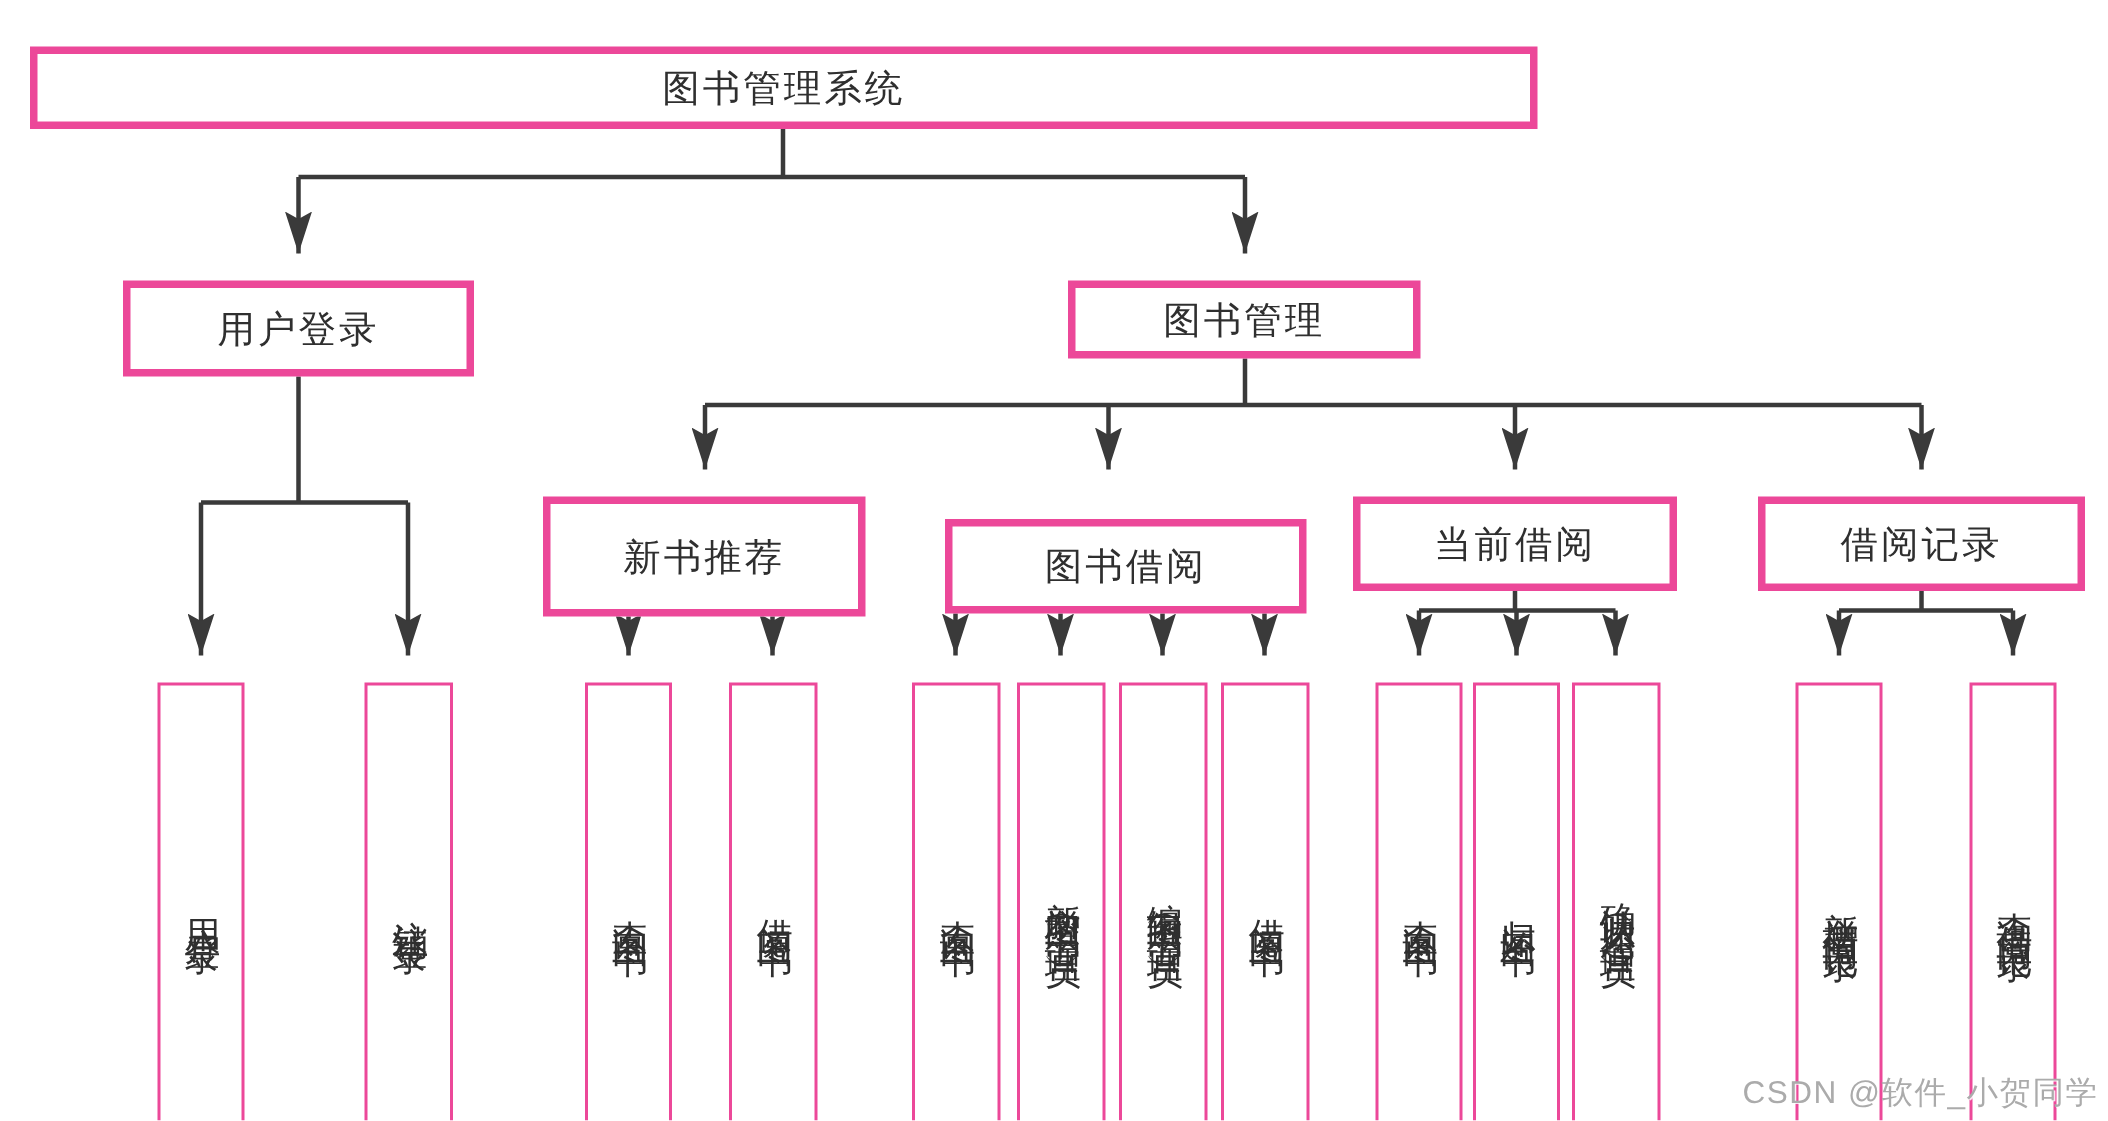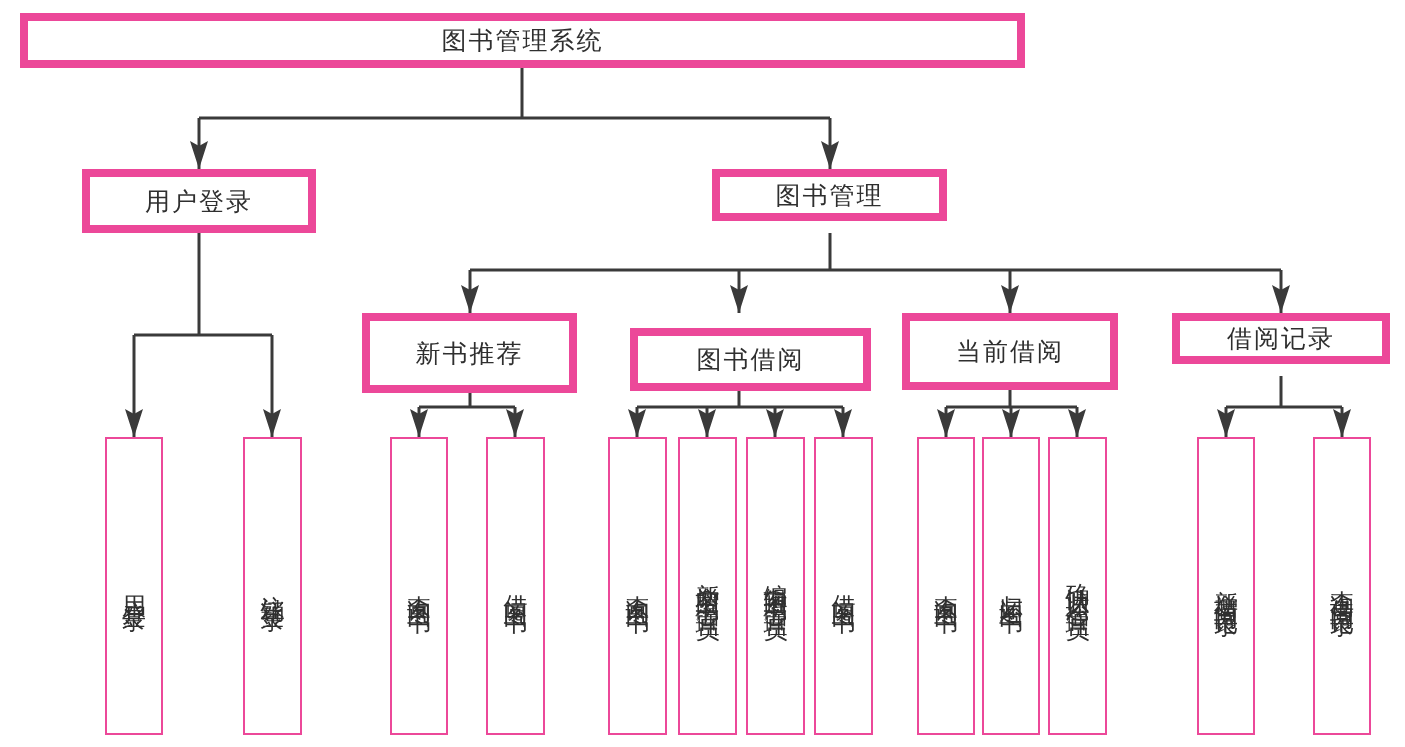--- a/index.html
+++ b/index.html
@@ -14,28 +14,29 @@
   .wires {
     position: absolute;
     left: 0; top: 0;
     z-index: 1;
   }
   .box {
     position: absolute;
     z-index: 2;
     box-sizing: border-box;
     background: #ffffff;
-    border: 8px solid #ec4899;
+    border: 5px solid #ec4899;
     display: flex;
     align-items: center;
     justify-content: center;
     color: #2f2f2f;
     font-size: 25px;
     letter-spacing: 2px;
     white-space: nowrap;
+    margin-top: 18px;
   }
   .leaf {
     border-width: 2.5px;
   }
   .vtext {
     writing-mode: vertical-rl;
     text-orientation: mixed;
     letter-spacing: 5px;
     font-size: 24px;
     line-height: 1;
@@ -96,34 +97,35 @@
     </g>
   </svg>
 
   <div class="box" style="left:20px; top:13px; width:1005px; height:55px;">图书管理系统</div>
 
   <div class="box" style="left:82px; top:169px; width:234px; height:64px;">用户登录</div>
   <div class="box" style="left:712px; top:169px; width:235px; height:52px;">图书管理</div>
 
   <div class="box" style="left:362px; top:313px; width:215px; height:80px;">新书推荐</div>
   <div class="box" style="left:630px; top:328px; width:241px; height:63px;">图书借阅</div>
-  <div class="box" style="left:902px; top:313px; width:216px; height:77px;">当前借阅</div>
-  <div class="box" style="left:1172px; top:313px; width:218px; height:51px;">借阅记录</div>
+  <div class="box" style="left:902px; top:313px; width:216px; height:63px;">当前借阅</div>
+  <div class="box" style="left:1172px; top:313px; width:218px; height:63px;">借阅记录</div>
 
   <div class="box leaf vtext" style="left:105px; top:437px; width:58px; height:298px;">用户登录</div>
   <div class="box leaf vtext" style="left:243px; top:437px; width:59px; height:298px;">注销登录</div>
 
   <div class="box leaf vtext" style="left:390px; top:437px; width:58px; height:298px;">查询图书</div>
   <div class="box leaf vtext" style="left:486px; top:437px; width:59px; height:298px;">借阅图书</div>
 
   <div class="box leaf vtext" style="left:608px; top:437px; width:59px; height:298px;">查询图书</div>
   <div class="box leaf vtext" style="left:678px; top:437px; width:59px; height:298px;">新增图书（管理员）</div>
   <div class="box leaf vtext" style="left:746px; top:437px; width:59px; height:298px;">编辑图书（管理员）</div>
   <div class="box leaf vtext" style="left:814px; top:437px; width:59px; height:298px;">借阅图书</div>
 
   <div class="box leaf vtext" style="left:917px; top:437px; width:58px; height:298px;">查询图书</div>
   <div class="box leaf vtext" style="left:982px; top:437px; width:58px; height:298px;">归还图书</div>
   <div class="box leaf vtext" style="left:1048px; top:437px; width:59px; height:298px;">确认归还（管理员）</div>
 
   <div class="box leaf vtext" style="left:1197px; top:437px; width:58px; height:298px;">新增借阅记录</div>
   <div class="box leaf vtext" style="left:1313px; top:437px; width:58px; height:298px;">查询借阅记录</div>
 
+  <div class="watermark">CSDN @软件_小贺同学</div>
 </div>
 
 </body></html>

